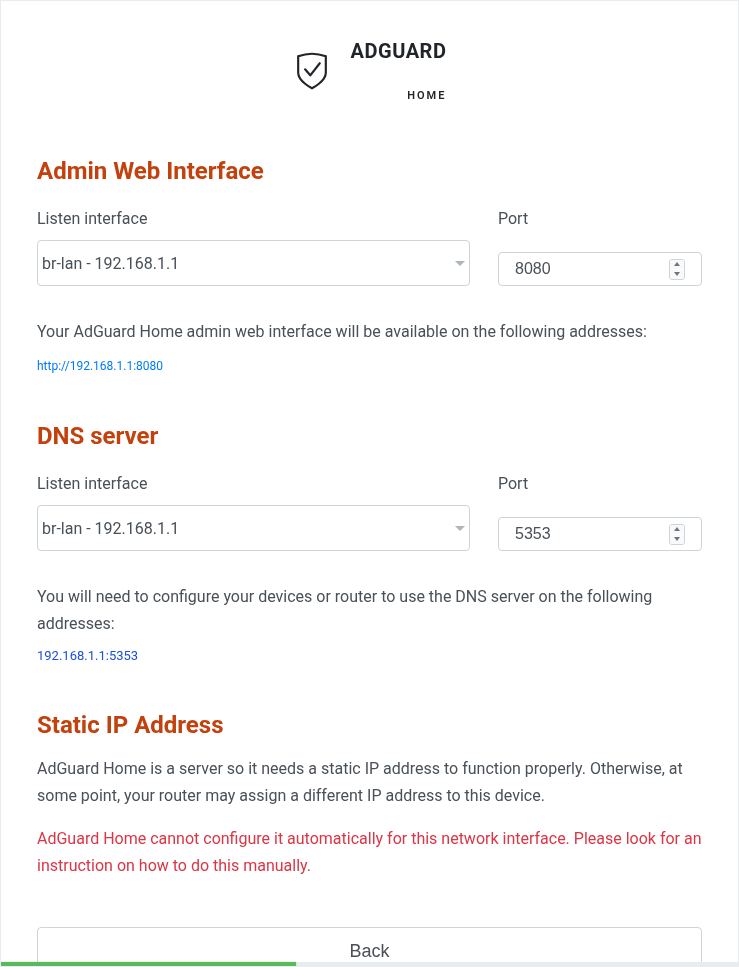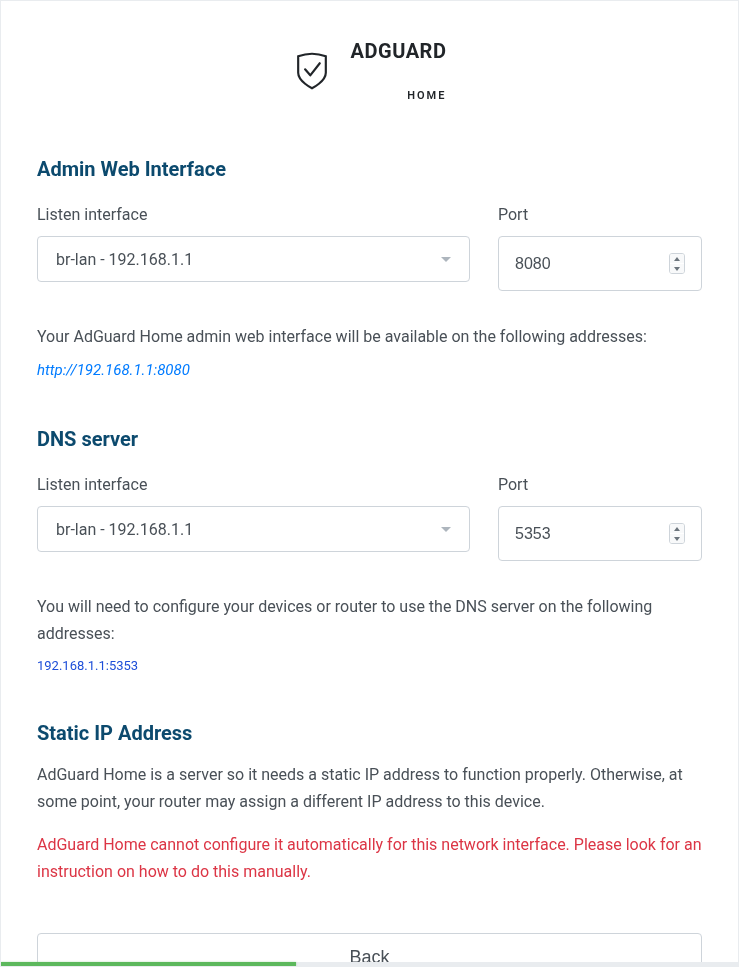--- a/index.html
+++ b/index.html
@@ -43,23 +43,23 @@
     }
     .logo-sub {
       font-size: 11px;
       font-weight: 600;
       letter-spacing: 2px;
       color: #212529;
       text-align: right;
       margin-top: 29px;
     }
     h2.section-title {
-      font-size: 20px;
+      font-size: 24px;
       font-weight: 700;
-      color: #0c4a6e;
+      color: #c2410c;
       margin-bottom: 24px;
     }
     .form-row {
       display: flex;
       gap: 28px;
       margin-bottom: 32px;
     }
     .form-group {
       display: flex;
       flex-direction: column;
@@ -76,41 +76,41 @@
       color: #495057;
       margin-bottom: 12px;
     }
     .select-wrapper {
       position: relative;
       border: 1px solid #ced4da;
       border-radius: 4px;
       height: 46px;
       display: flex;
       align-items: center;
-      padding: 0 18px;
+      padding: 0 4px;
       background: #fff;
       cursor: pointer;
     }
     .select-value {
       font-size: 16px;
       color: #495057;
       flex: 1;
     }
     .select-caret {
       width: 0;
       height: 0;
       border-left: 5px solid transparent;
       border-right: 5px solid transparent;
       border-top: 5px solid #adb5bd;
     }
     .number-wrapper {
       position: relative;
       border: 1px solid #ced4da;
       border-radius: 4px;
-      height: 55px;
+      height: 34px;
       display: flex;
       align-items: center;
       padding: 0 16px;
       background: #fff;
     }
     .number-value {
       font-size: 16px;
       color: #495057;
       flex: 1;
       border: none;
@@ -150,24 +150,23 @@
       border-top: 4px solid #6c757d;
     }
     .description {
       font-size: 16px;
       color: #495057;
       line-height: 1.7;
       margin-bottom: 10px;
     }
     .link {
       color: #007bff;
-      font-size: 15px;
+      font-size: 12px;
       text-decoration: none;
       display: inline-block;
-      font-style: italic;
     }
     .section {
       margin-bottom: 48px;
     }
     .dns-address {
       font-size: 13px;
       font-weight: 400;
       color: #1d4ed8;
     }
     .error-text {

